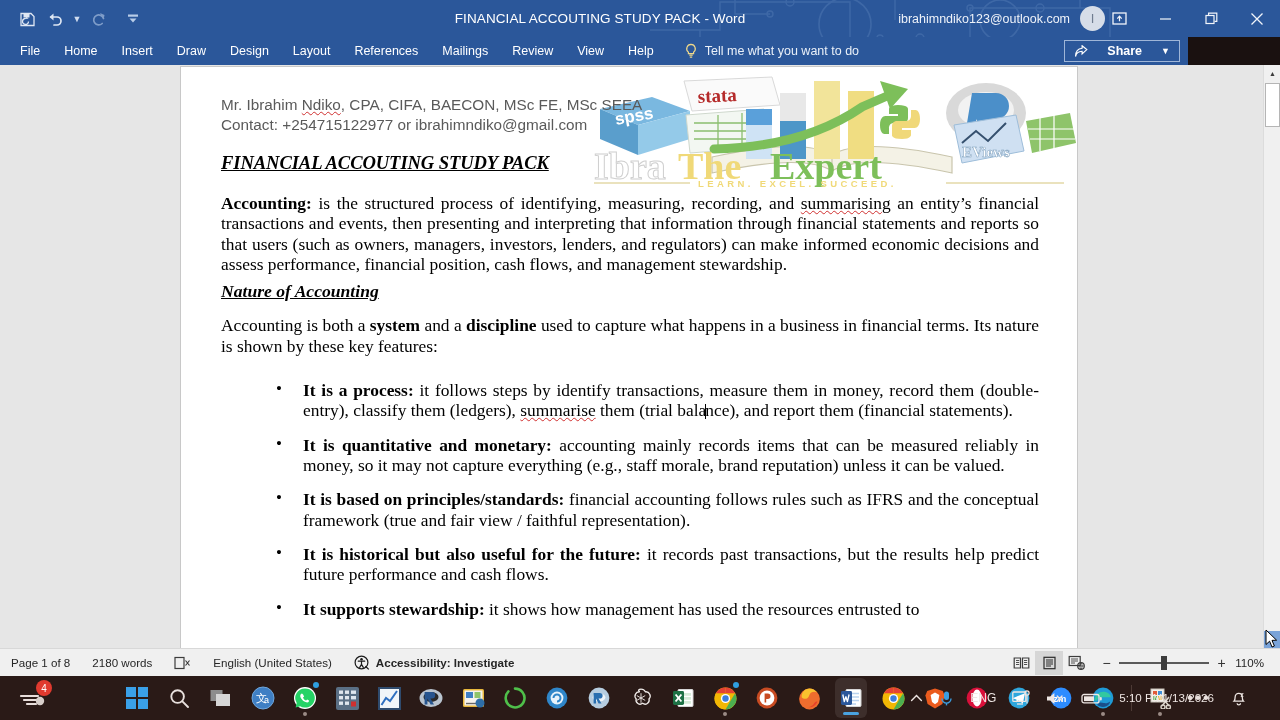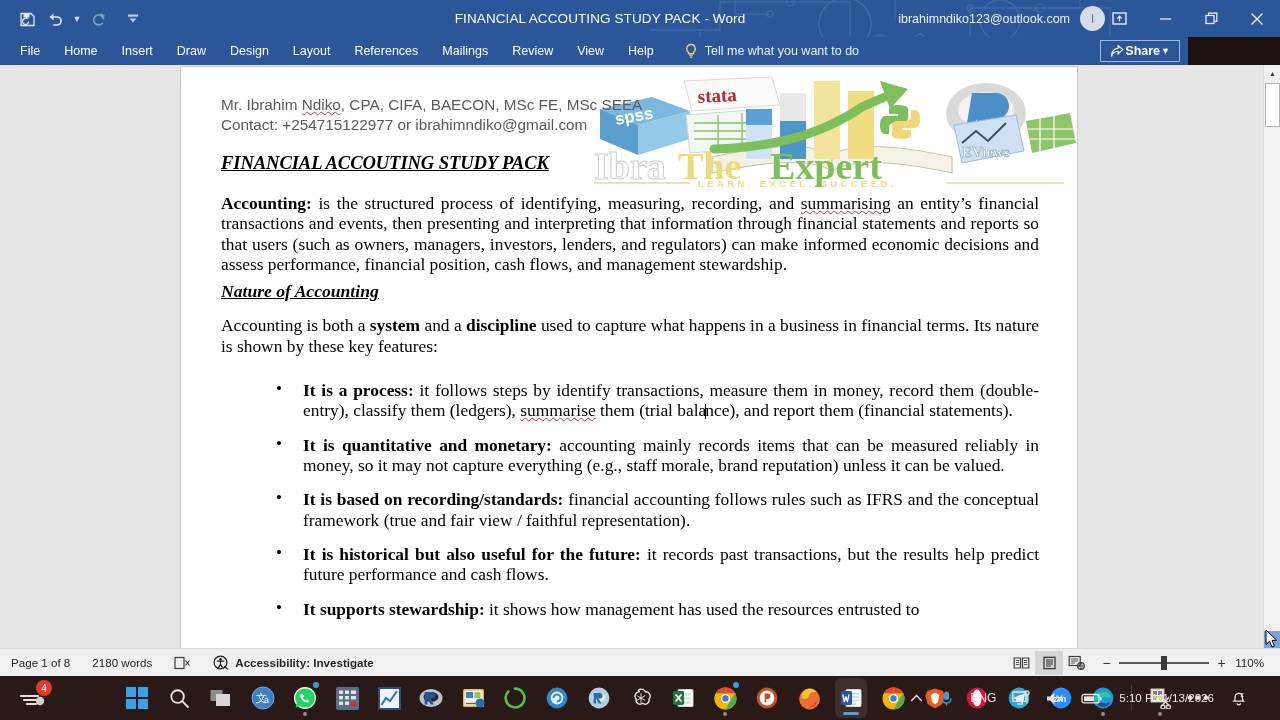--- a/index.html
+++ b/index.html
@@ -64,21 +64,21 @@
     color: #ffffff; font-size: 12.5px; white-space: nowrap;
   }
   .tellme {
     display: flex; align-items: center; gap: 7px; margin-left: 18px;
     color: #eaf0f8; font-size: 12.5px;
   }
   .share {
     position: absolute; right: 8px; top: 3px;
     height: 22px; padding: 0 9px;
     border: 1px solid #9fb6d8;
-    display: flex; align-items: center; gap: 1px;
+    display: flex; align-items: center; gap: 19px;
     color: #ffffff; font-size: 12.5px; font-weight: bold;
   }
   .share .sc { font-size: 9px; font-weight: normal; }
 
   
   .workspace {
     position: absolute; left: 0; top: 65px; width: 1280px; height: 583px;
     background: #e6e6e6;
   }
   .page {
@@ -431,21 +431,21 @@
 
           <p class="para first"><b>Accounting:</b><span> is the structured process of identifying, measuring, recording, and </span><span class="sq">summarising</span><span> an entity’s financial transactions and events, then presenting and interpreting that information through financial statements and reports so that users (such as owners, managers, investors, lenders, and regulators) can make informed economic decisions and assess performance, financial position, cash flows, and management stewardship.</span></p>
 
           <h2 class="doc-h2">Nature of Accounting</h2>
 
           <p class="para"><span>Accounting is both a </span><b>system</b><span> and a </span><b>discipline</b><span> used to capture what happens in a business in financial terms. Its nature is shown by these key features:</span></p>
 
           <ul class="blist">
             <li><b>It is a process:</b><span> it follows steps by identify transactions, measure them in money, record them (double-entry), classify them (ledgers), </span><span class="sq">summarise</span><span> them (trial bala</span><span class="caret-ins"></span><span>nce), and report them (financial statements).</span></li>
             <li><b>It is quantitative and monetary:</b><span> accounting mainly records items that can be measured reliably in money, so it may not capture everything (e.g., staff morale, brand reputation) unless it can be valued.</span></li>
-            <li><b>It is based on recording/standards:</b><span> financial accounting follows rules such as IFRS and the conceptual framework (true and fair view / faithful representation).</span></li>
+            <li><b>It is based on principles/standards:</b><span> financial accounting follows rules such as IFRS and the conceptual framework (true and fair view / faithful representation).</span></li>
             <li><b>It is historical but also useful for the future:</b><span> it records past transactions, but the results help predict future performance and cash flows.</span></li>
             <li><b>It supports stewardship:</b><span> it shows how management has used the resources entrusted to</span></li>
           </ul>
 
         </div>
       </div>
     </div>
   </div>
 
   <div class="vscroll">
@@ -459,20 +459,21 @@
 
   <div class="statusbar">
     <div class="sb-item">Page 1 of 8</div>
     <div class="sb-item">2180 words</div>
     <div class="sb-item">
       <svg width="17" height="14" viewBox="0 0 17 14">
         <rect x="1" y="1.5" width="9" height="11" fill="none" stroke="#3c3c3c" stroke-width="1.2"></rect>
         <path d="M11.5 4.5l4 5M15.5 4.5l-4 5" stroke="#3c3c3c" stroke-width="1.2"></path>
       </svg>
     </div>
+    <div class="sb-item">English (United States)</div>
     <div class="sb-item bold">
       <span>
         <svg width="16" height="15" viewBox="0 0 16 15">
           <circle cx="7.5" cy="7.5" r="6.4" fill="none" stroke="#1a1a1a" stroke-width="1.2"></circle>
           <circle cx="7.5" cy="4.2" r="1.25" fill="#1a1a1a"></circle>
           <path d="M4.3 6.2h6.4M7.5 6.2v3.2M7.5 9.4l-1.8 3M7.5 9.4l1.8 3" stroke="#1a1a1a" stroke-width="1.2" stroke-linecap="round"></path>
           <path d="M11.4 11.2l3.4 3.2" stroke="#1a1a1a" stroke-width="1.2"></path>
         </svg>
       </span>
       <span>Accessibility: Investigate</span>

